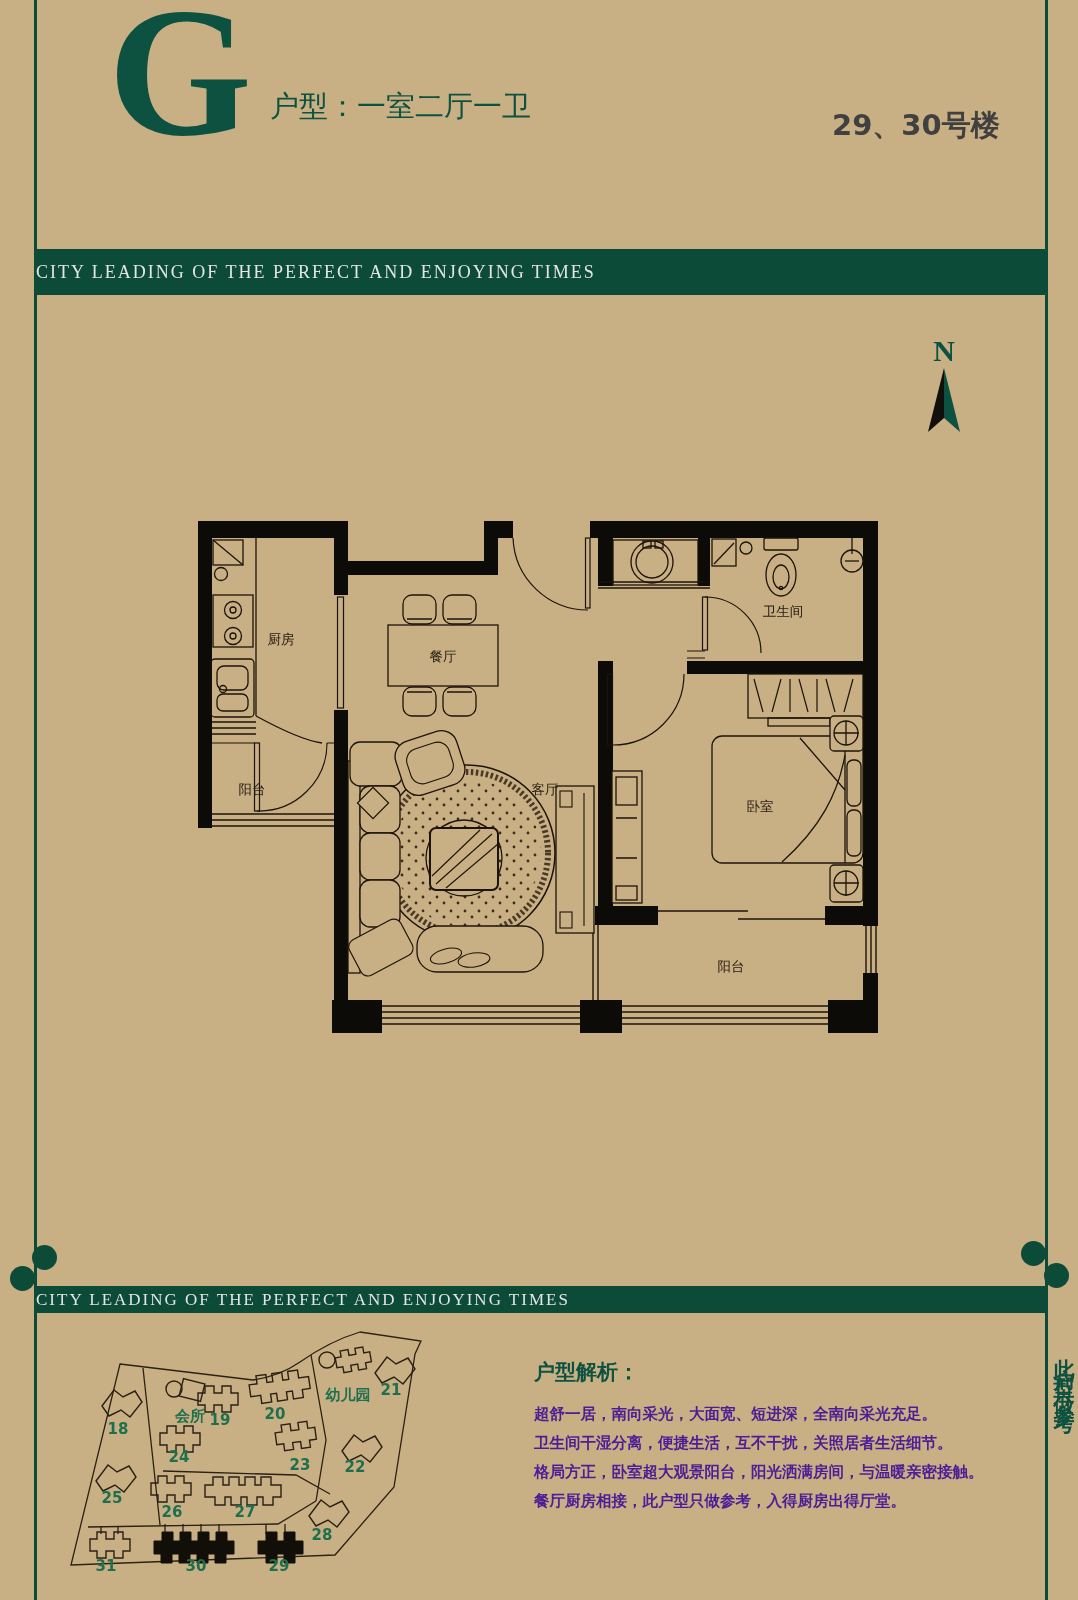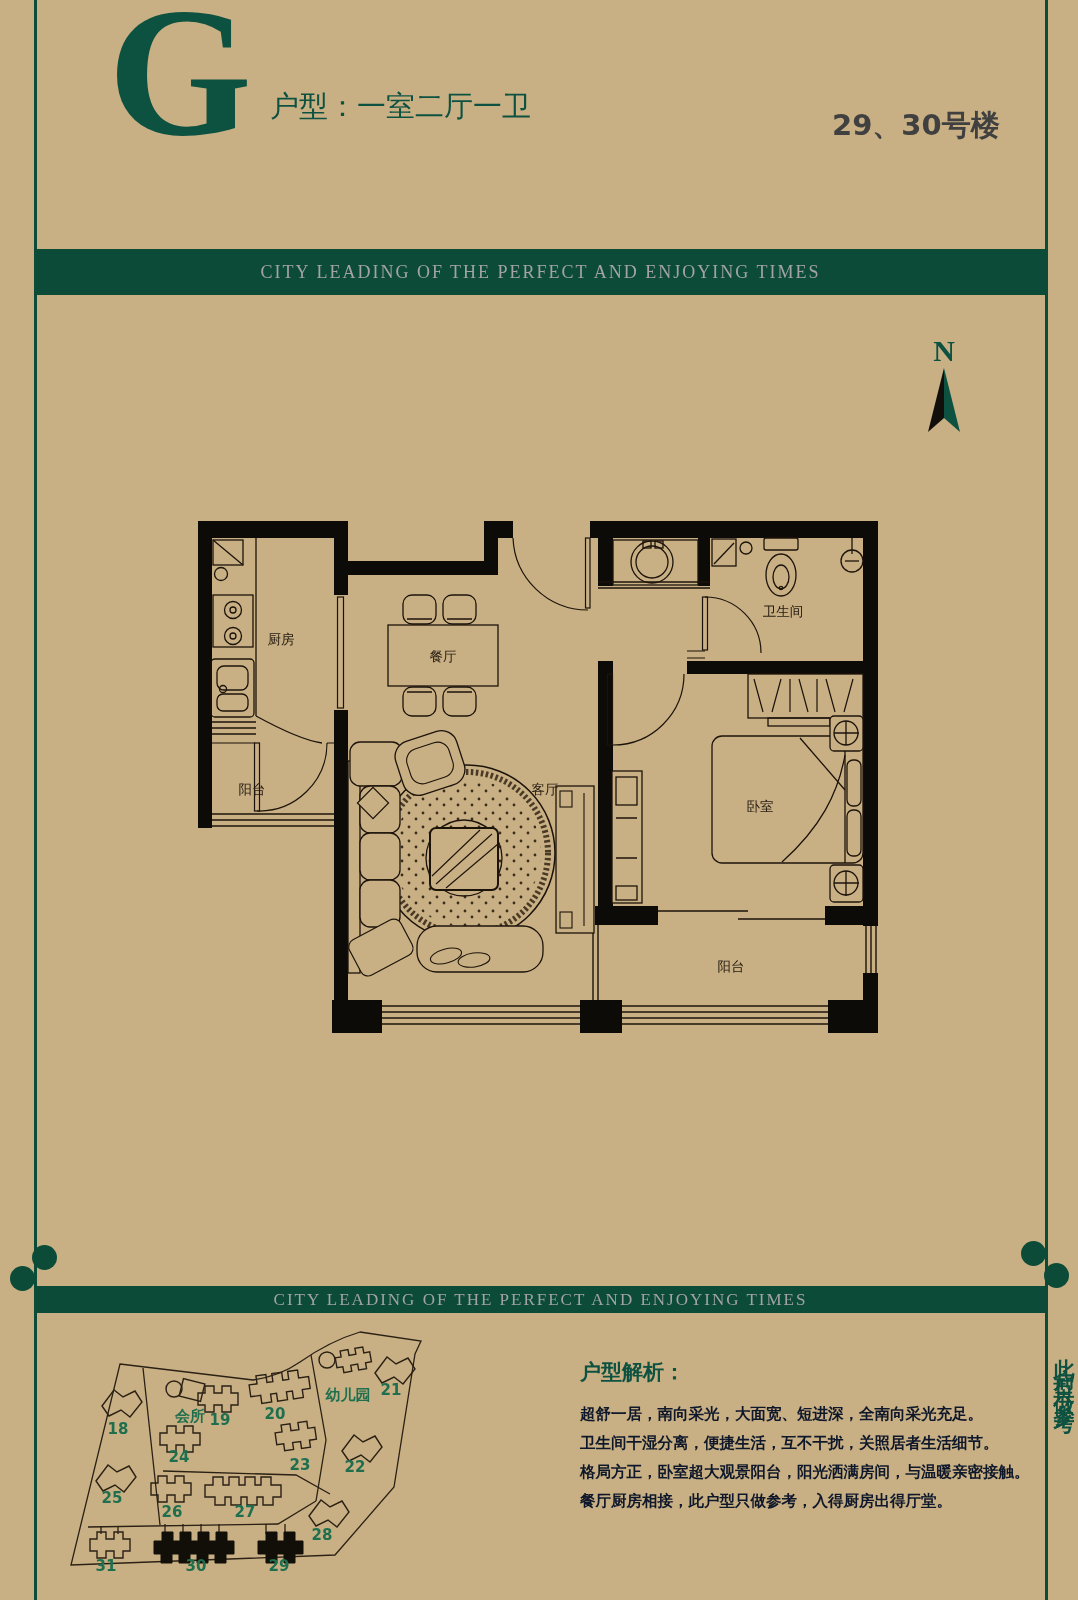--- a/index.html
+++ b/index.html
@@ -1,42 +1,42 @@
 <!DOCTYPE html>
 <html><head>
 <meta charset="utf-8">
 <style>
   html,body{margin:0;padding:0;}
   .page{position:relative;width:1078px;height:1600px;background:#c8b084;overflow:hidden;
         font-family:"DejaVu Sans",sans-serif;}
   .vline{position:absolute;top:0;bottom:0;width:3px;background:#0c4b38;}
   .vline.left{left:34px;}
   .vline.right{left:1045px;}
-  .banner{position:absolute;left:36px;width:1009px;background:#0c4b38;color:#a3a3a3;
-          text-align:center;font-family:"Liberation Serif",serif;letter-spacing:2px;}
+  .banner{position:absolute;left:36px;width:1009px;background:#0c4b38;color:#e5e5e5;
+          text-align:left;font-family:"Liberation Serif",serif;letter-spacing:2px;}
   .banner.top{top:249px;height:46px;line-height:46px;font-size:18px;}
   .banner.bottom{top:1286px;height:27px;line-height:27px;font-size:17px;}
   .dot{position:absolute;width:25px;height:25px;border-radius:50%;background:#0c4b38;}
   .big-g{position:absolute;left:108px;top:-30px;font-family:"Liberation Serif",serif;
          font-weight:bold;font-size:185px;color:#0d5140;line-height:1.1;}
   .titles{position:absolute;left:270px;top:86px;color:#0d5140;font-weight:normal;
           font-size:29px;line-height:1.38;white-space:nowrap;}
   .titles .num{font-family:"Liberation Serif",serif;font-size:32px;}
   .titles sup{font-size:16px;}
   .building-no{position:absolute;left:820px;top:106px;color:#404040;font-weight:bold;
                font-size:29px;white-space:nowrap;margin-left:12px;}
   .compass{position:absolute;left:916px;top:336px;width:56px;text-align:center;}
   .compass .n{font-family:"Liberation Serif",serif;font-weight:bold;font-size:30px;
               color:#0d5140;line-height:1;}
   .floor-plan{position:absolute;left:190px;top:503px;}
   .site-map{position:absolute;left:58px;top:1322px;}
-  .analysis{position:absolute;left:580px;top:1358px;width:460px;color:#15563f;}
+  .analysis{position:absolute;left:534px;top:1358px;width:460px;color:#15563f;}
   .analysis h3{margin:0 0 14px 0;font-size:21px;font-weight:bold;color:#0d5140;}
   .analysis p{margin:0;font-size:15.5px;font-weight:bold;line-height:29px;
-              white-space:nowrap;color:#0f172a;}
+              white-space:nowrap;color:#4c1d95;}
   .side-note{position:absolute;left:1050px;top:1342px;writing-mode:vertical-rl;
              color:#0d5140;font-weight:bold;font-size:21px;letter-spacing:9px;}
   svg text.room{font-family:"DejaVu Sans",sans-serif;font-size:13.5px;fill:#241a10;}
   svg text.map-label{font-family:"DejaVu Sans",sans-serif;font-size:15px;font-weight:bold;fill:#1f6f4e;}
 </style>
 </head>
 <body>
 
 <div class="page">
 

